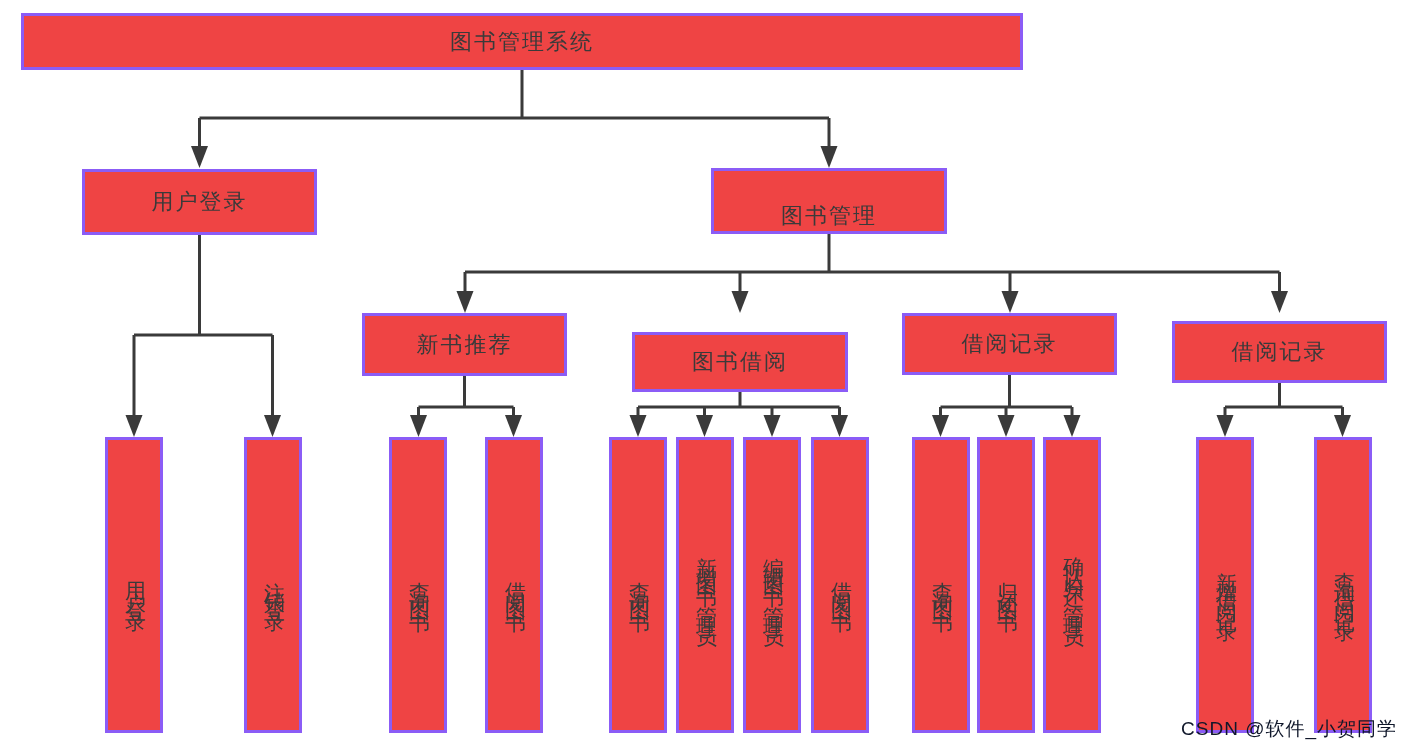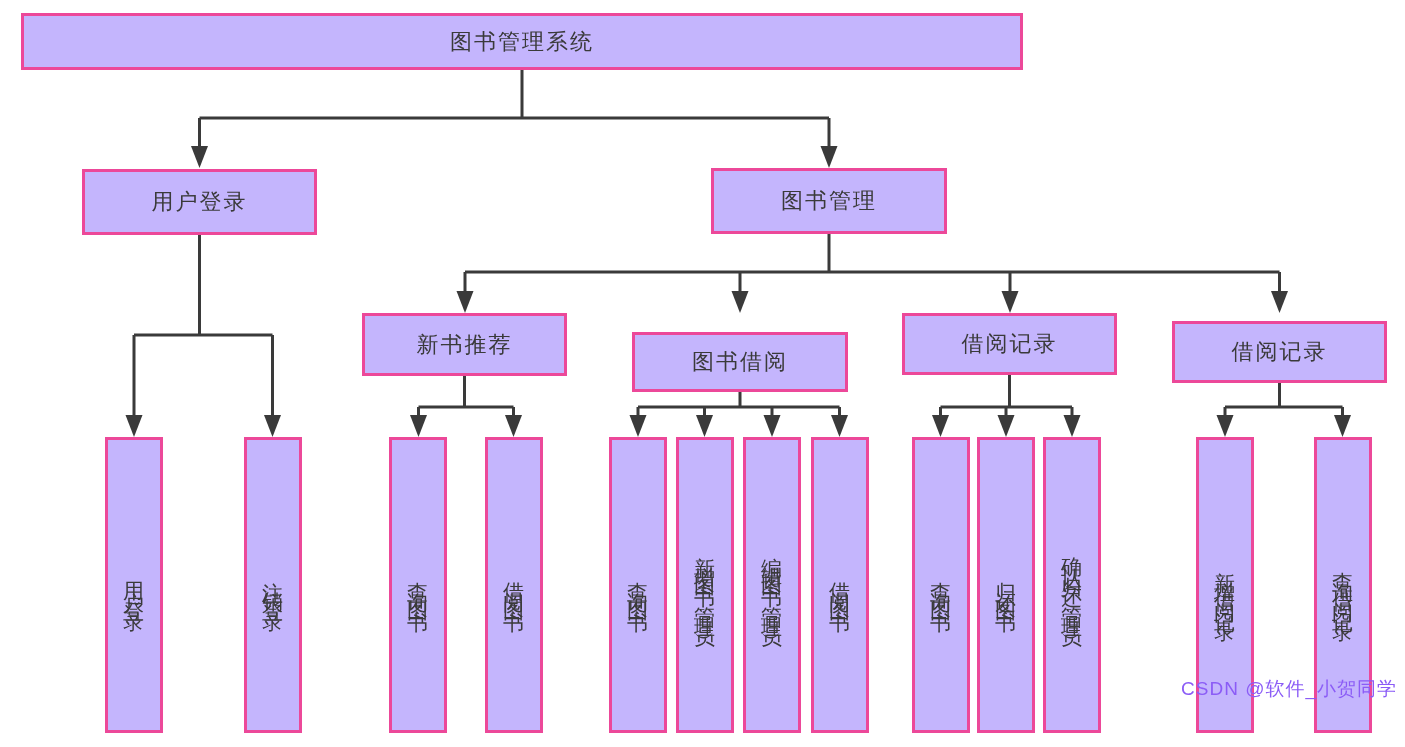--- a/index.html
+++ b/index.html
@@ -5,50 +5,51 @@
   html,body{margin:0;padding:0;background:#ffffff;}
   .stage{
     position:relative;width:1405px;height:747px;background:#ffffff;
     font-family:"Liberation Sans","DejaVu Sans",sans-serif;
     color:#3a3a3a;overflow:hidden;
   }
   .connectors{position:absolute;left:0;top:0;width:1405px;height:747px;}
   .ln{fill:none;stroke:#3a3a3a;stroke-width:3;}
   .ah{fill:#3a3a3a;stroke:none;}
   .node{
-    position:absolute;background:#c4b5fd;border:3px solid #ec4899;
+    position:absolute;background:#ef4444;border:3px solid #8b5cf6;
     box-sizing:border-box;display:flex;align-items:center;justify-content:center;
     white-space:nowrap;
+    font-family:Liberation Mono, monospace;
   }
   .h{font-size:22px;letter-spacing:2px;}
   .v{
     writing-mode:vertical-rl;text-orientation:mixed;
     font-size:21px;letter-spacing:10px;line-height:1;
   }
   
   #n-root   {left:21px;  top:13px;  width:1002px;height:57px;}
   
   #n-login  {left:82px;  top:169px; width:235px; height:66px;}
-  #n-mgmt   {left:711px; top:168px; width:236px; height:66px;}
+  #n-mgmt   {left:711px; top:168px; width:236px; height:66px;align-items:flex-end;}
   
   #n-rec    {left:362px; top:313px; width:205px; height:63px;text-align:right;}
   #n-borrow {left:632px; top:312px; width:216px; height:60px;margin-top:20px;}
   #n-current{left:902px; top:313px; width:215px; height:62px;}
   #n-records{left:1172px;top:321px; width:215px; height:62px;}
   
   .leaf{top:437px;width:58px;height:296px;}
   #l1 {left:105px;}  #l2 {left:244px;}
   #l3 {left:389px;}  #l4 {left:485px;}
   #l5 {left:609px;}  #l6 {left:676px;}
   #l7 {left:743px;}  #l8 {left:811px;}
   #l9 {left:912px;}  #l10{left:977px;}  #l11{left:1043px;}
   #l12{left:1196px;} #l13{left:1314px;}
   .watermark{
-    position:absolute;right:8px;top:676px;
-    font-size:19px;color:#8b5cf6;letter-spacing:1px;
+    position:absolute;right:8px;top:716px;
+    font-size:19px;color:#0f172a;letter-spacing:1px;
   }
 </style>
 </head>
 <body>
 
 <div class="stage">
 
   <svg class="connectors" width="1405" height="747" viewBox="0 0 1405 747" xmlns="http://www.w3.org/2000/svg">
 
     <path class="ln" d="

